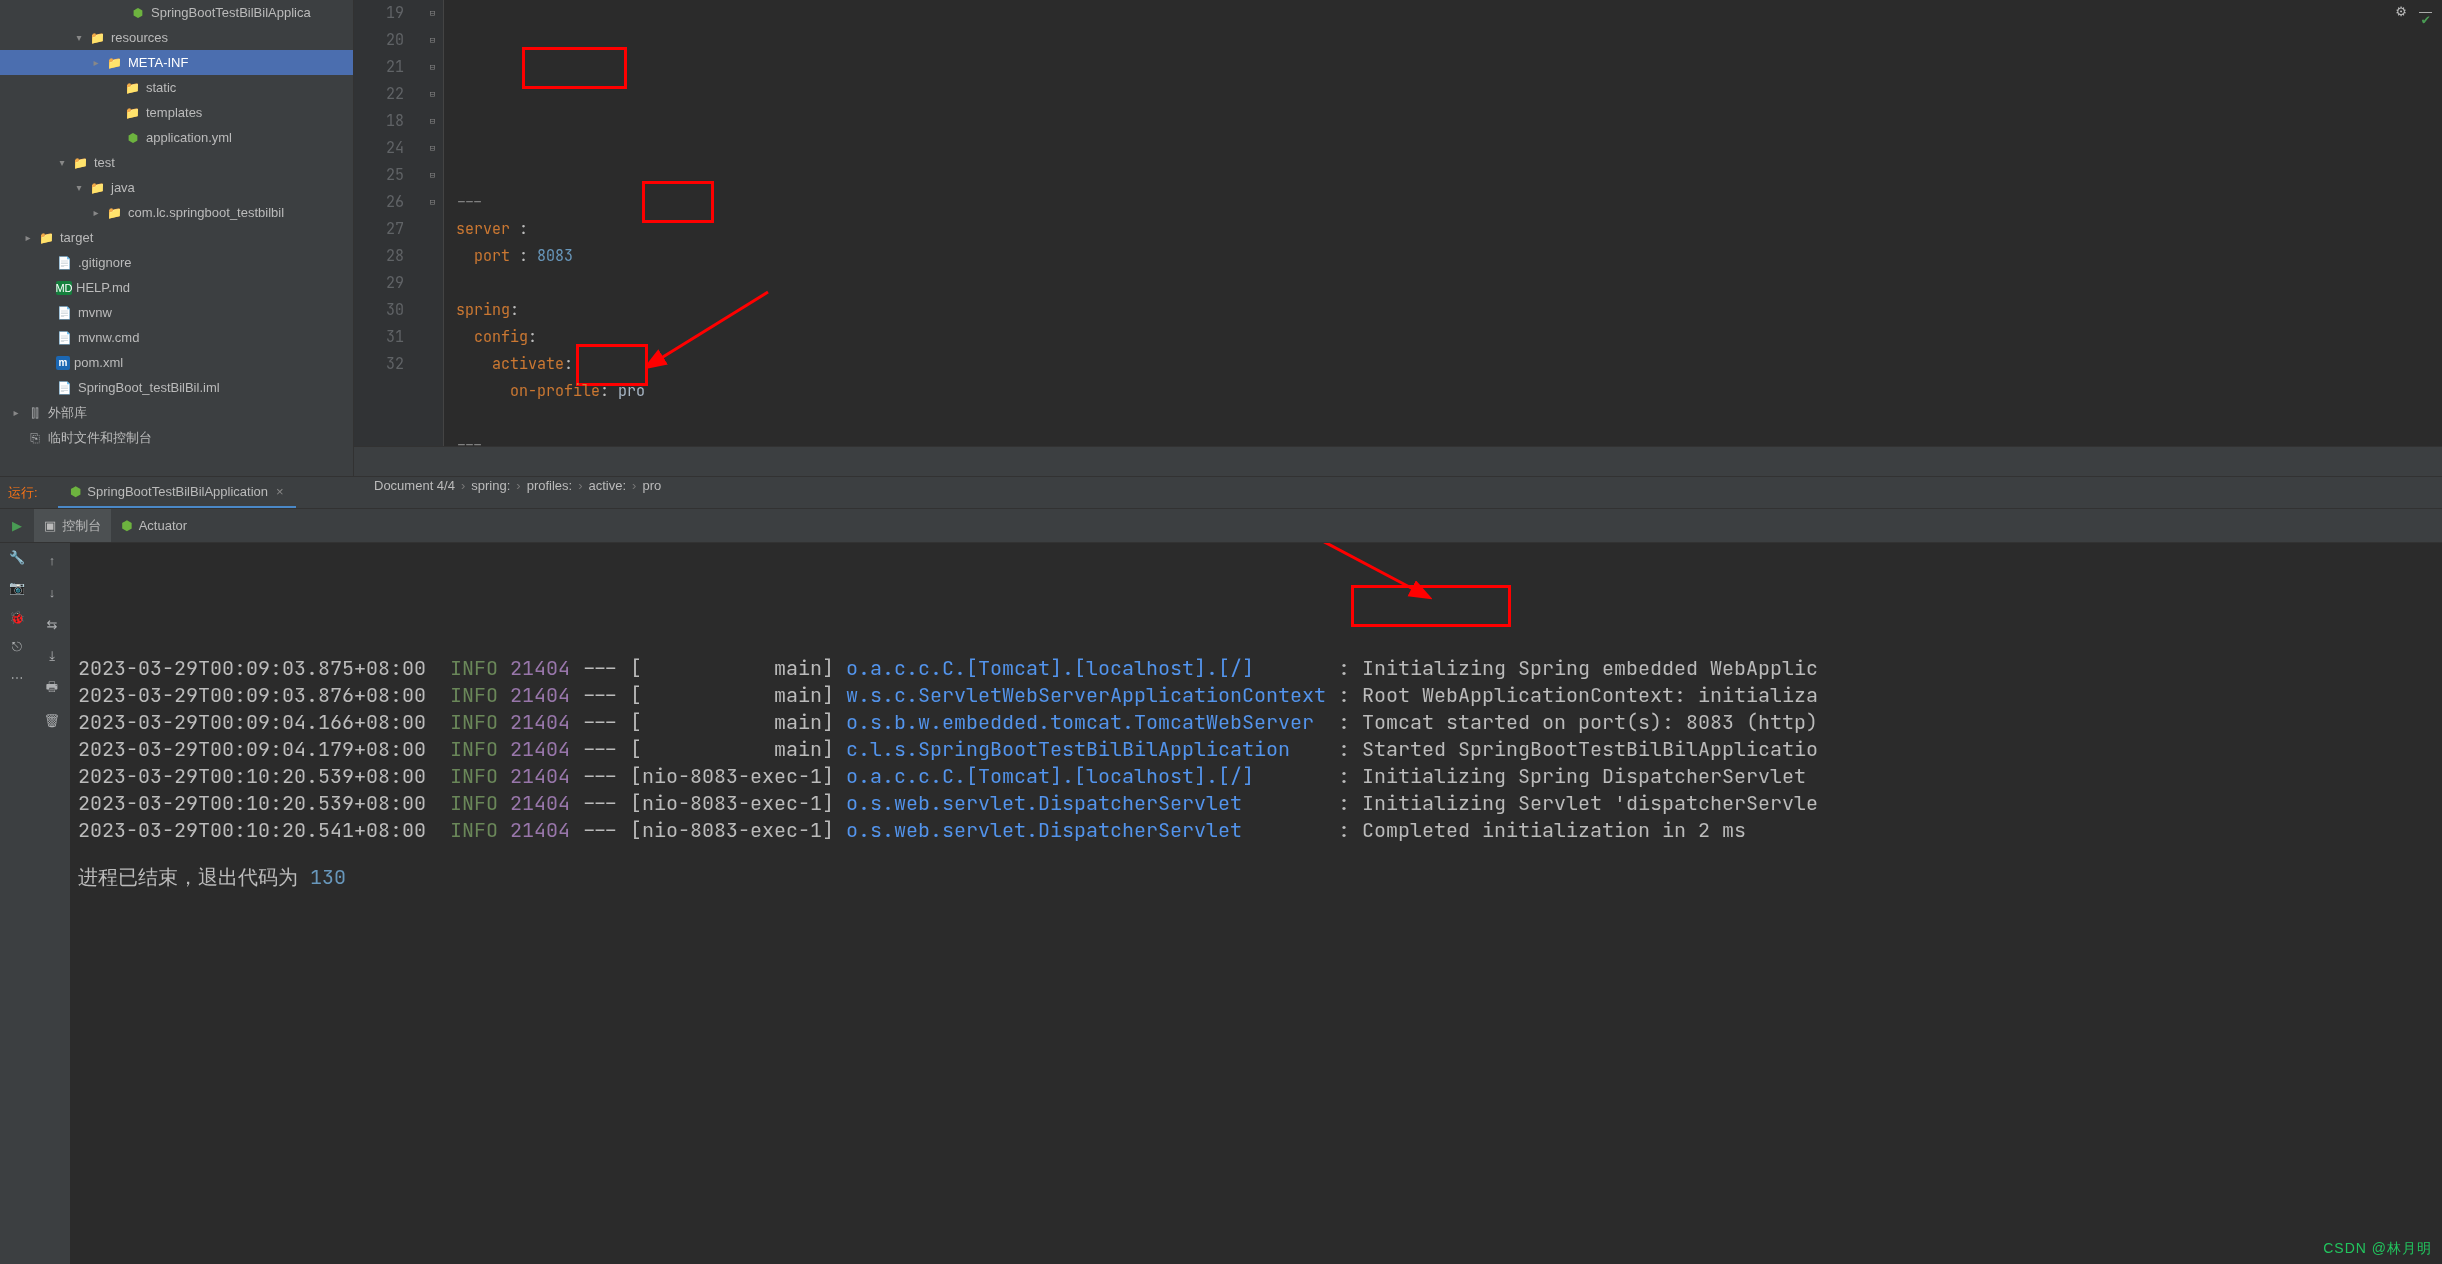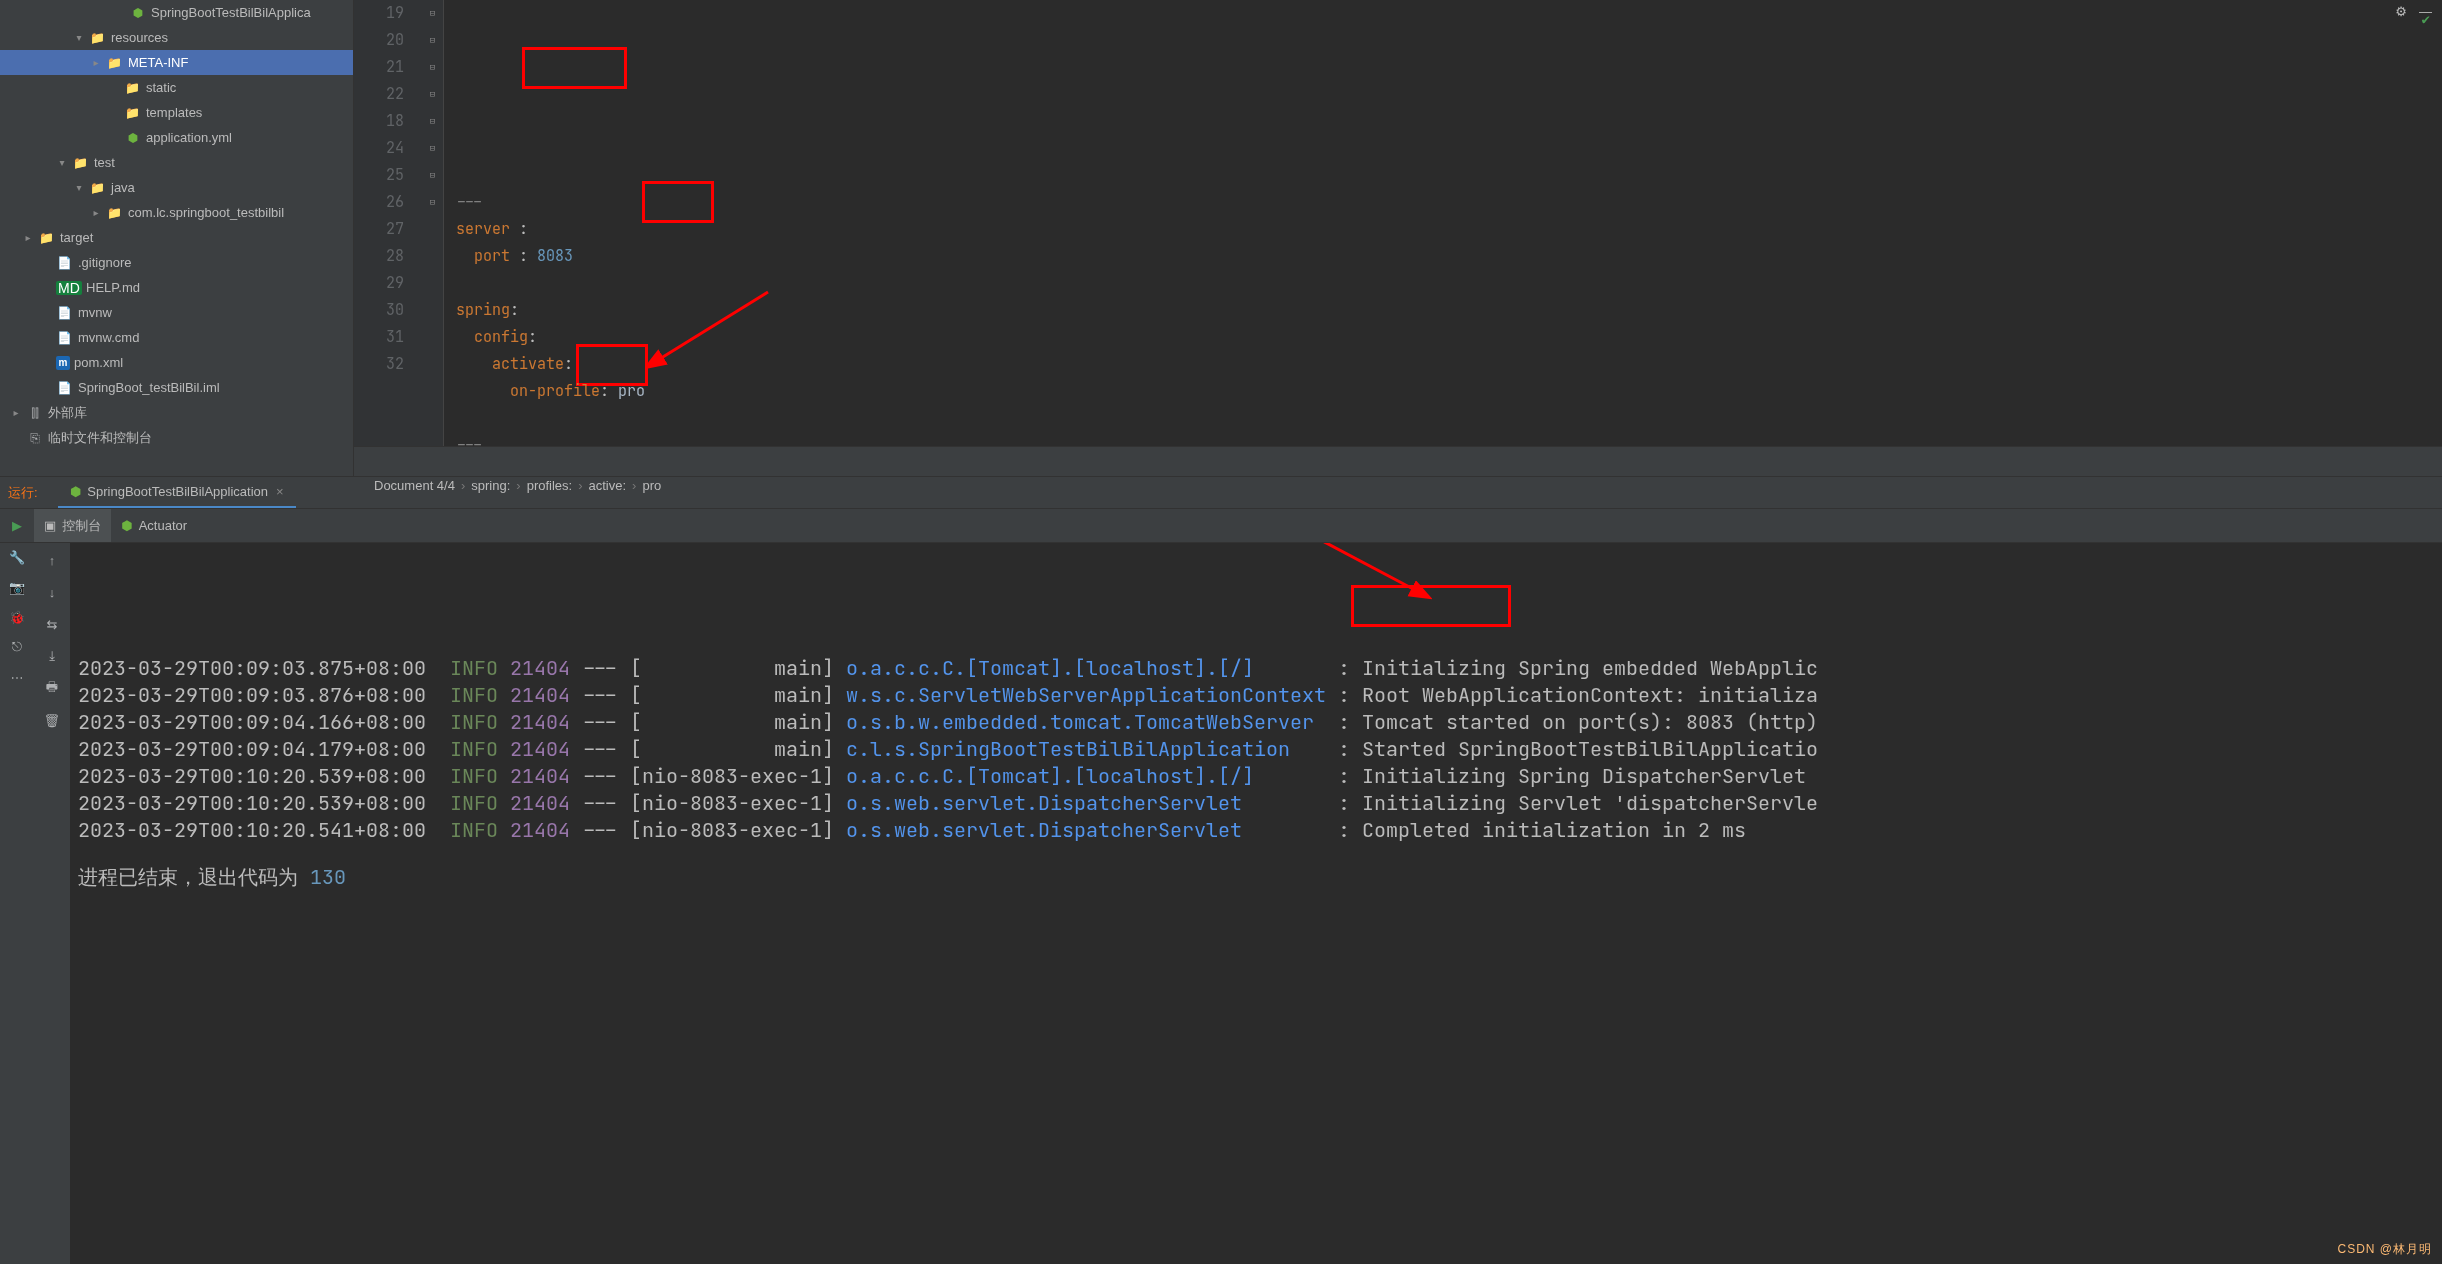--- a/index.html
+++ b/index.html
@@ -241,22 +241,22 @@
       position: absolute;
       right: 12px;
       top: 10px;
       color: #499c54;
       font-size: 14px;
     }
     .watermark {
       position: absolute;
       right: 10px;
       bottom: 6px;
-      color: #fdba74;
-      font-size: 12px;
+      color: #22c55e;
+      font-size: 14px;
       letter-spacing: 1px;
     }
   </style>
 </head>
 <body>
 
 <div class="main-split">
   <div class="top-half">
 
     <div class="sidebar">
@@ -323,21 +323,21 @@
           </div>
           <div class="tree-item">
             <span class="indent" style="width:32px"></span>
             <span class="tree-arrow"></span>
             <span class="tree-icon file-icon">📄</span>
             <span>.gitignore</span>
           </div>
           <div class="tree-item">
             <span class="indent" style="width:32px"></span>
             <span class="tree-arrow"></span>
-            <span class="tree-icon" style="background:#15803d;color:#fff;font-size:14px;width:26px;height:14px;border-radius:2px">MD</span>
+            <span class="tree-icon" style="background:#15803d;color:#fff;font-size:11px;width:16px;height:14px;border-radius:2px">MD</span>
             <span>HELP.md</span>
           </div>
           <div class="tree-item">
             <span class="indent" style="width:32px"></span>
             <span class="tree-arrow"></span>
             <span class="tree-icon file-icon">📄</span>
             <span>mvnw</span>
           </div>
           <div class="tree-item">
             <span class="indent" style="width:32px"></span>

